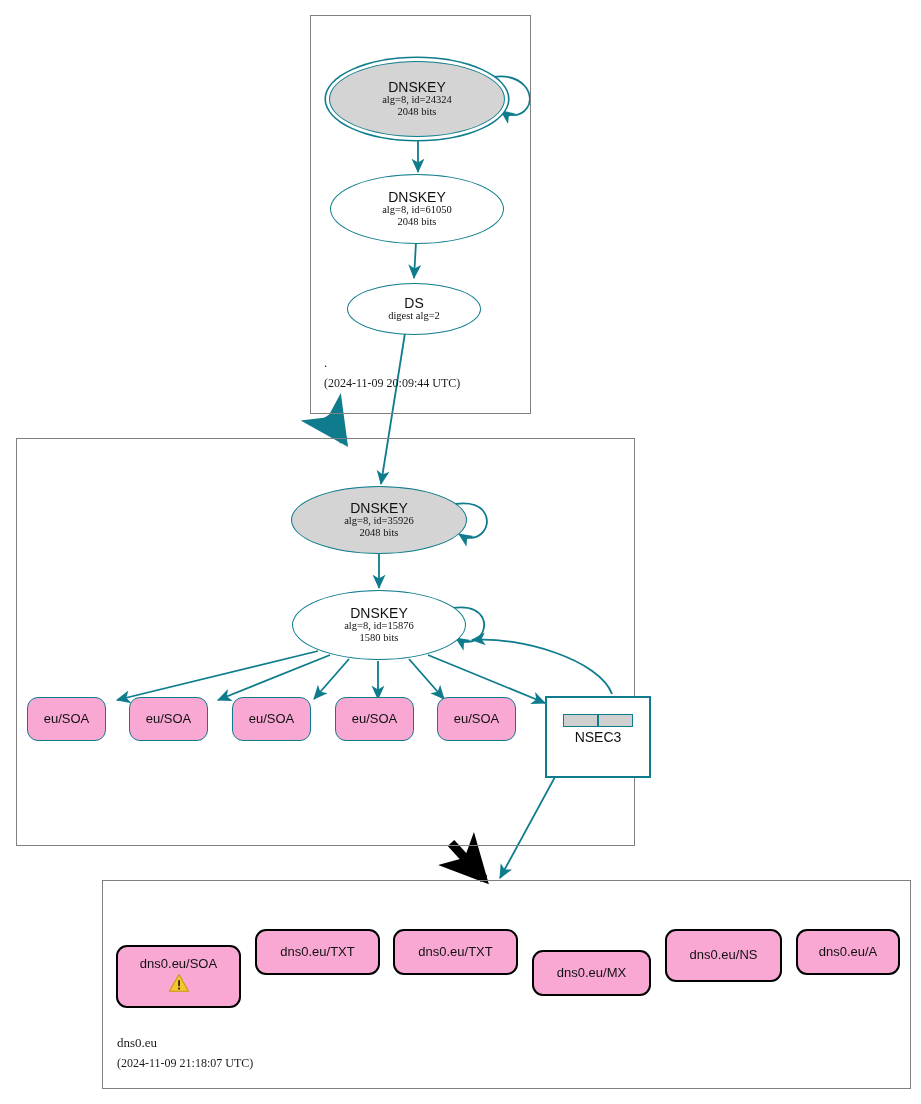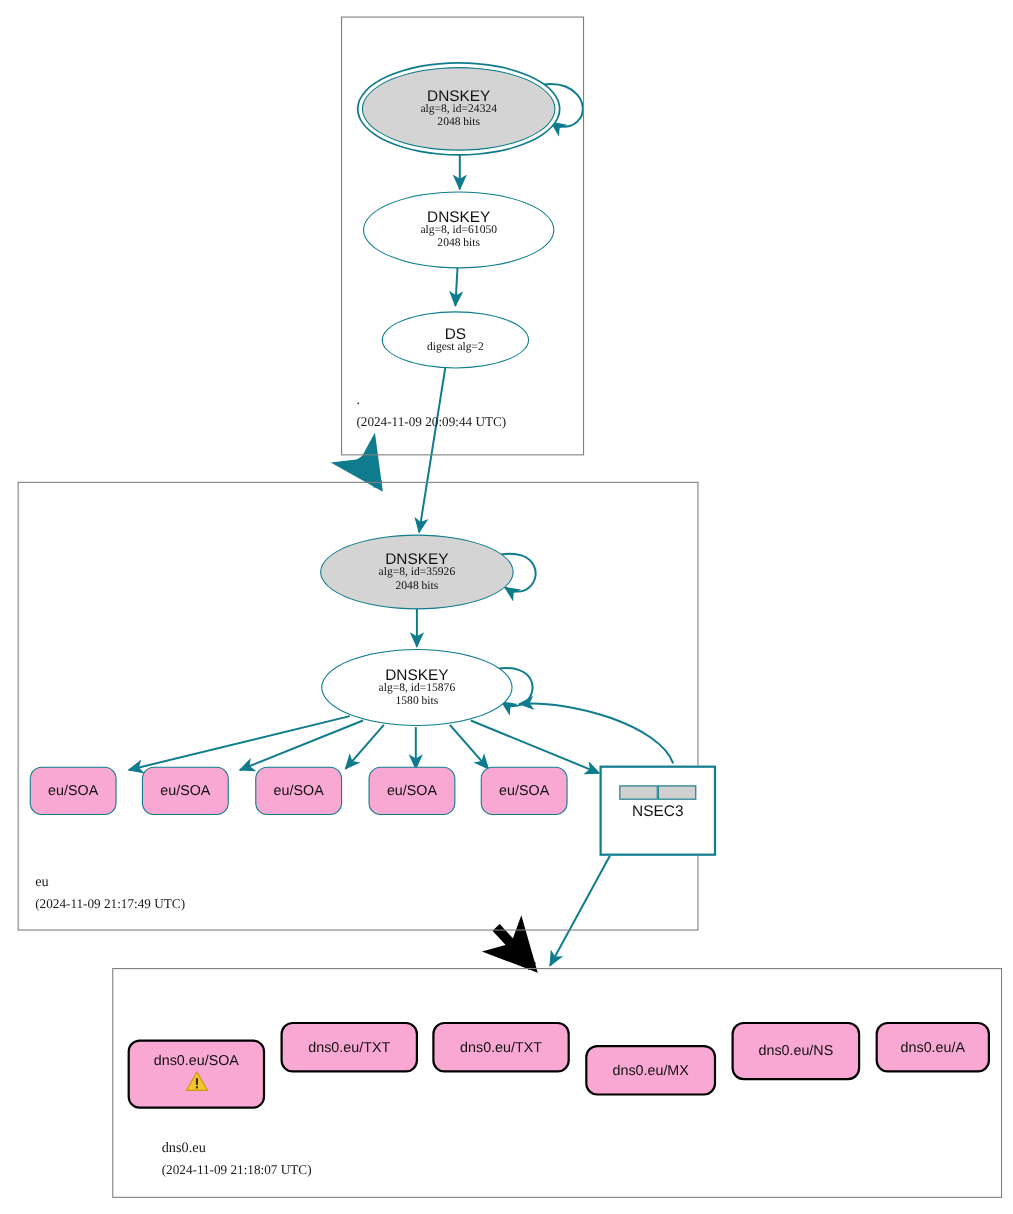--- a/index.html
+++ b/index.html
@@ -119,24 +119,20 @@
     <span class="t2">alg=8, id=61050</span>
     <span class="t3">2048 bits</span>
   </div>
 
   <div class="node ell" style="left:347px;top:283px;width:134px;height:52px;">
     <span class="t1">DS</span>
     <span class="t2">digest alg=2</span>
   </div>
 
   <div class="zonebox" style="left:16px;top:438px;width:619px;height:408px;"></div>
-  <div class="zonelabel" style="left:32px;top:793px;">
-    <span class="zname">eu</span>
-    <span class="ztime">(2024-11-09 21:17:49 UTC)</span>
-  </div>
 
   <div class="node ell ksk" style="left:291px;top:486px;width:176px;height:68px;">
     <span class="t1">DNSKEY</span>
     <span class="t2">alg=8, id=35926</span>
     <span class="t3">2048 bits</span>
   </div>
 
   <div class="node ell" style="left:292px;top:590px;width:174px;height:70px;">
     <span class="t1">DNSKEY</span>
     <span class="t2">alg=8, id=15876</span>
@@ -161,21 +157,21 @@
 
   <div class="nsec3" style="position:absolute;left:545px;top:696px;width:70px;height:46px;">
     <div class="hdr">
       <span></span>
       <span></span>
     </div>
     <div class="body">NSEC3</div>
   </div>
 
   <div class="zonebox" style="left:102px;top:880px;width:809px;height:209px;"></div>
-  <div class="zonelabel" style="left:117px;top:1035px;margin-left:30px;">
+  <div class="zonelabel" style="left:117px;top:1035px;">
     <span class="zname">dns0.eu</span>
     <span class="ztime">(2024-11-09 21:18:07 UTC)</span>
   </div>
 
   <div class="node rrset black" style="left:116px;top:921px;width:125px;height:63px;margin-top:24px;">
     <span class="lbl">dns0.eu/SOA</span>
     <span class="warn">
       <svg width="22" height="20" viewBox="0 0 22 20" xmlns="http://www.w3.org/2000/svg">
         <path d="M11,1.6 L20.6,18.3 L1.4,18.3 Z" fill="#f5c431" stroke="#c89a13" stroke-width="1.1" stroke-linejoin="round"></path>
         <rect x="10.1" y="7.2" width="1.9" height="6" fill="#3b3000"></rect>

